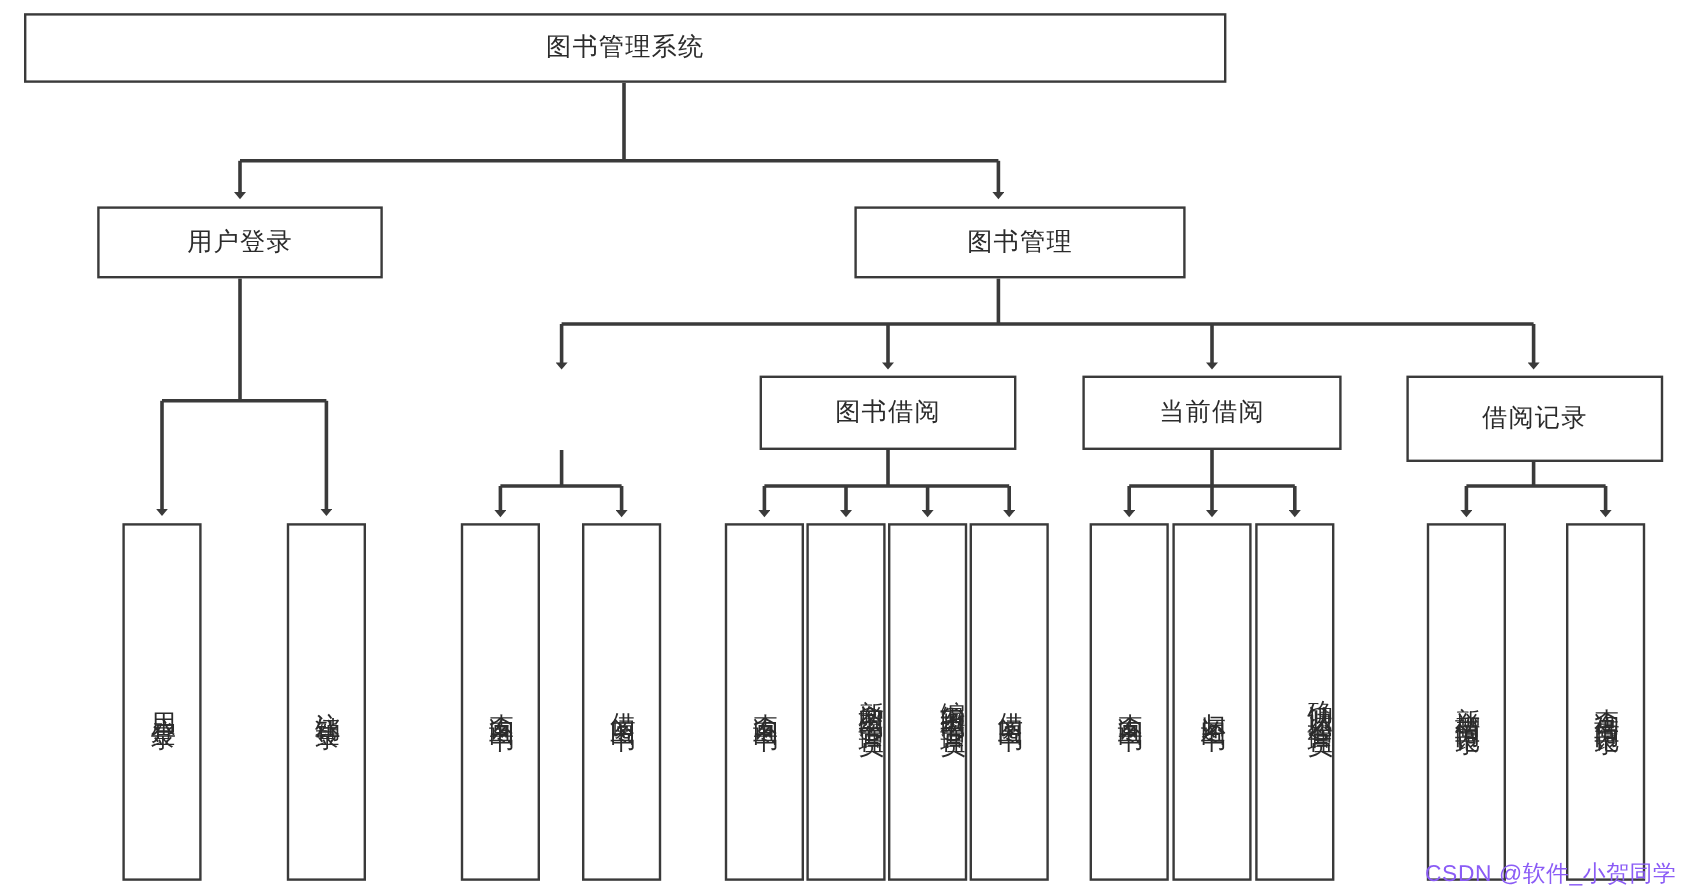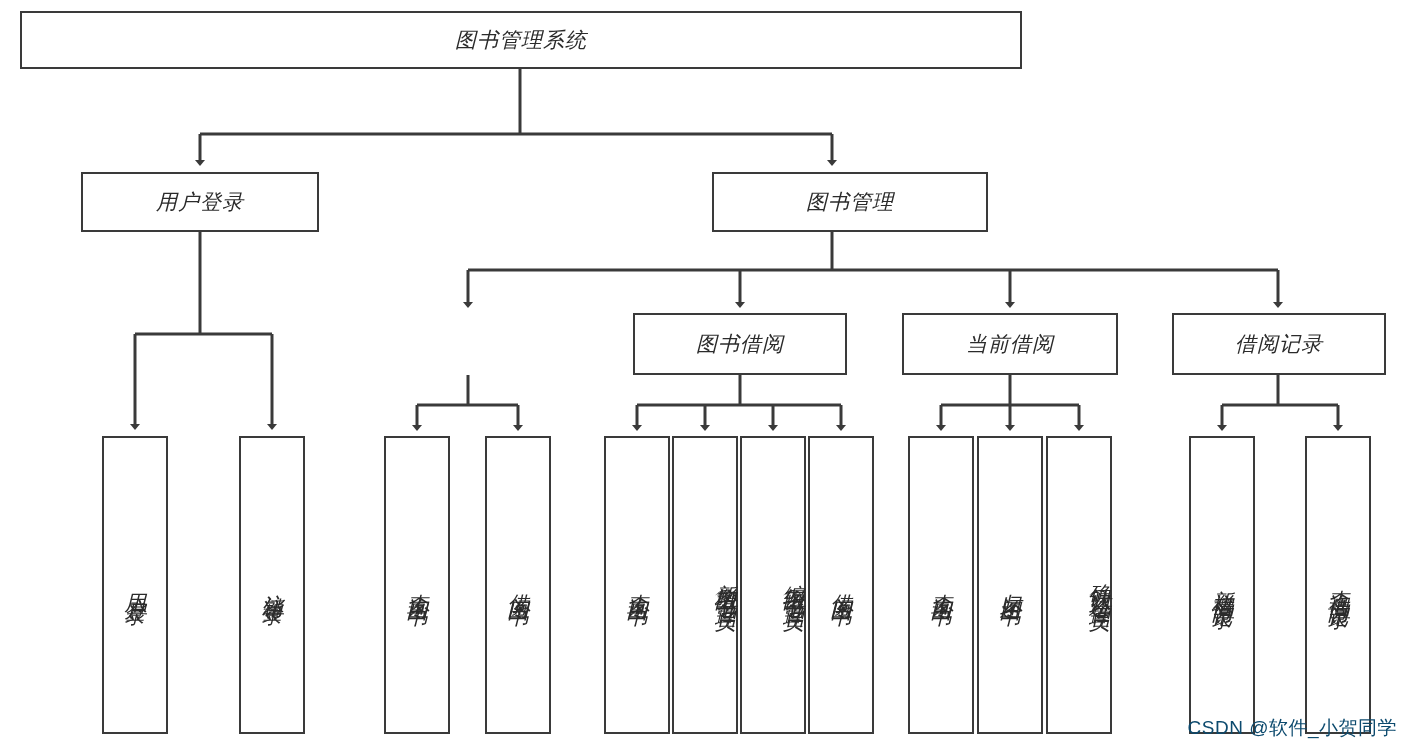--- a/index.html
+++ b/index.html
@@ -29,21 +29,20 @@
   .node {
     position: absolute;
     box-sizing: border-box;
     background: #ffffff;
     border: 2.5px solid #3a3a3a;
     display: flex;
     align-items: center;
     justify-content: center;
     color: #2b2b2b;
     z-index: 2;
-    font-style: italic;
   }
   .node-h {
     font-size: 21px;
     letter-spacing: 1px;
     line-height: 1.1;
     white-space: nowrap;
   }
   .node-v {
     writing-mode: vertical-rl;
     text-orientation: upright;
@@ -61,21 +60,21 @@
     display: block;
   }
   .node-v.top-align {
     align-items: flex-start;
   }
   #watermark {
     position: absolute;
     right: 8px;
     bottom: 6px;
     font-size: 19px;
-    color: #0c4a6e;
+    color: #8b5cf6;
     letter-spacing: 0.5px;
     white-space: nowrap;
     z-index: 5;
   }
 </style>
 </head>
 <body>
 
 <div id="diagram-root">
 
@@ -143,21 +142,21 @@
 
 
   <div class="node node-h" style="left:633px; top:313px; width:214px; height:62px;">
     <span>图书借阅</span>
   </div>
 
   <div class="node node-h" style="left:902px; top:313px; width:216px; height:62px;">
     <span>当前借阅</span>
   </div>
 
-  <div class="node node-h" style="left:1172px; top:313px; width:214px; height:62px;">
+  <div class="node node-h" style="left:1172px; top:313px; width:214px; height:72px;">
     <span>借阅记录</span>
   </div>
 
   <div class="node node-v" style="left:102px; top:436px; width:66px; height:298px;">
     <span>用户登录</span>
   </div>
 
   <div class="node node-v" style="left:239px; top:436px; width:66px; height:298px;">
     <span>注销登录</span>
   </div>

